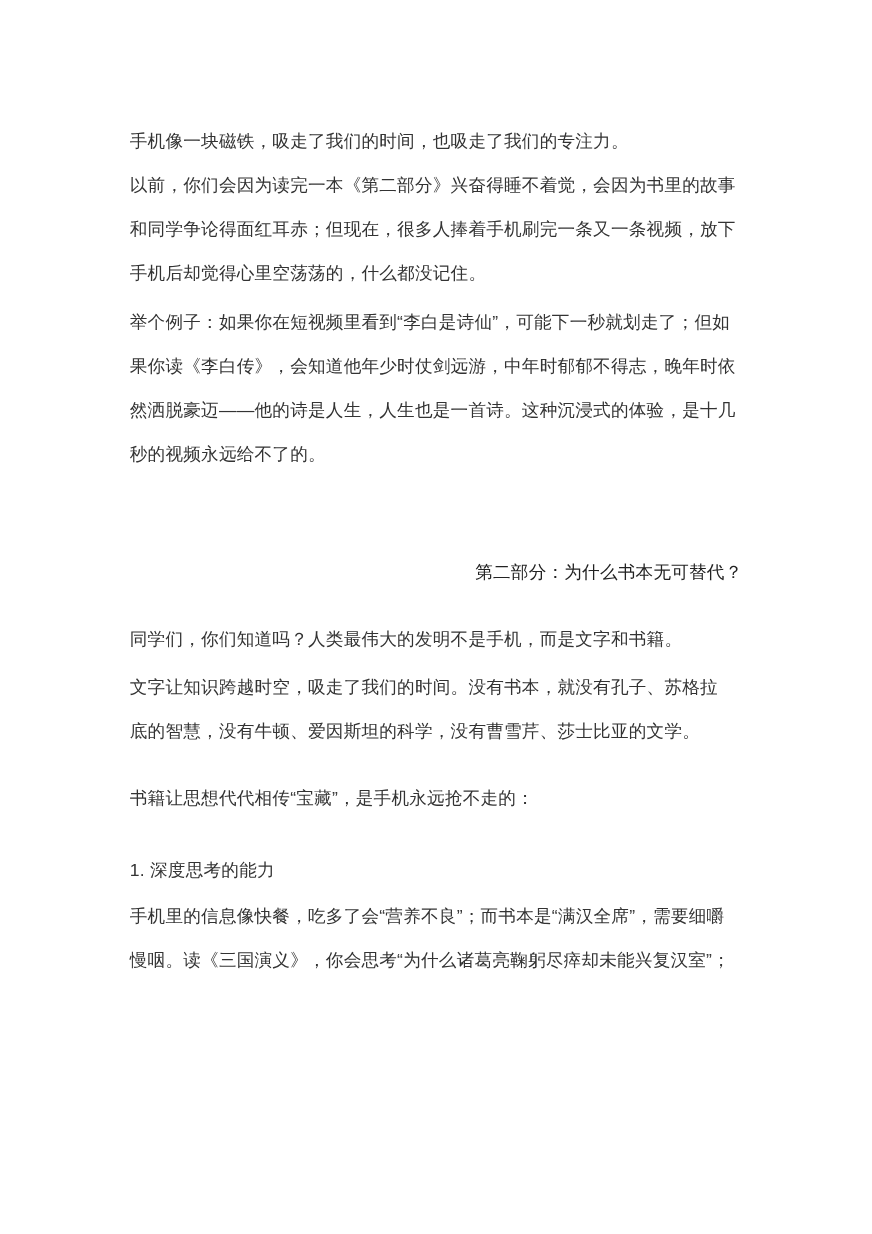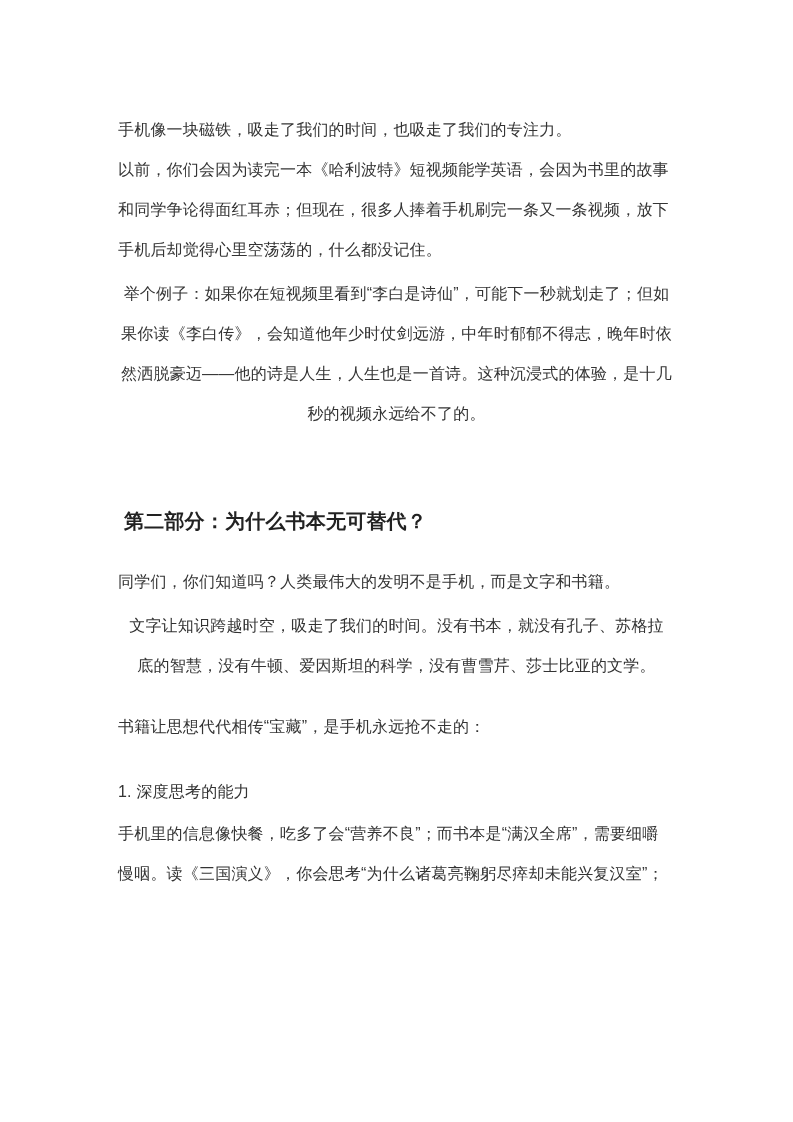--- a/index.html
+++ b/index.html
@@ -23,47 +23,48 @@
   .para {
     font-size: 16px;
     line-height: 40px;
     color: var(--text);
     letter-spacing: 0.2px;
   }
   .line {
     white-space: nowrap;
   }
   .heading {
-    font-size: 20px;
+    font-size: 16px;
     line-height: 40px;
-    font-weight: bold;
+    font-weight: normal;
     color: var(--heading);
     padding-left: 6px;
     white-space: nowrap;
     letter-spacing: 0.2px;
+    text-align: right;
   }
   
   .mt24 { margin-top: 24px; }
-  .mt4  { margin-top: 4px; text-align: center; }
+  .mt4  { margin-top: 4px; }
   .mt67 { margin-top: 67px; }
   .mt21 { margin-top: 21px; }
   .mt25 { margin-top: 25px; }
   .mt2  { margin-top: 2px; }
 </style>
 </head>
 <body>
 
 <div class="page">
 
   <div class="para">
     <div class="line">手机像一块磁铁，吸走了我们的时间，也吸走了我们的专注力。</div>
   </div>
 
   <div class="para">
-    <div class="line">以前，你们会因为读完一本《哈利波特》短视频能学英语，会因为书里的故事</div>
+    <div class="line">以前，你们会因为读完一本《第二部分》兴奋得睡不着觉，会因为书里的故事</div>
     <div class="line">和同学争论得面红耳赤；但现在，很多人捧着手机刷完一条又一条视频，放下</div>
     <div class="line">手机后却觉得心里空荡荡的，什么都没记住。</div>
   </div>
 
 
   <div class="para mt4">
     <div class="line">举个例子：如果你在短视频里看到“李白是诗仙”，可能下一秒就划走了；但如</div>
     <div class="line">果你读《李白传》，会知道他年少时仗剑远游，中年时郁郁不得志，晚年时依</div>
     <div class="line">然洒脱豪迈——他的诗是人生，人生也是一首诗。这种沉浸式的体验，是十几</div>
     <div class="line">秒的视频永远给不了的。</div>

